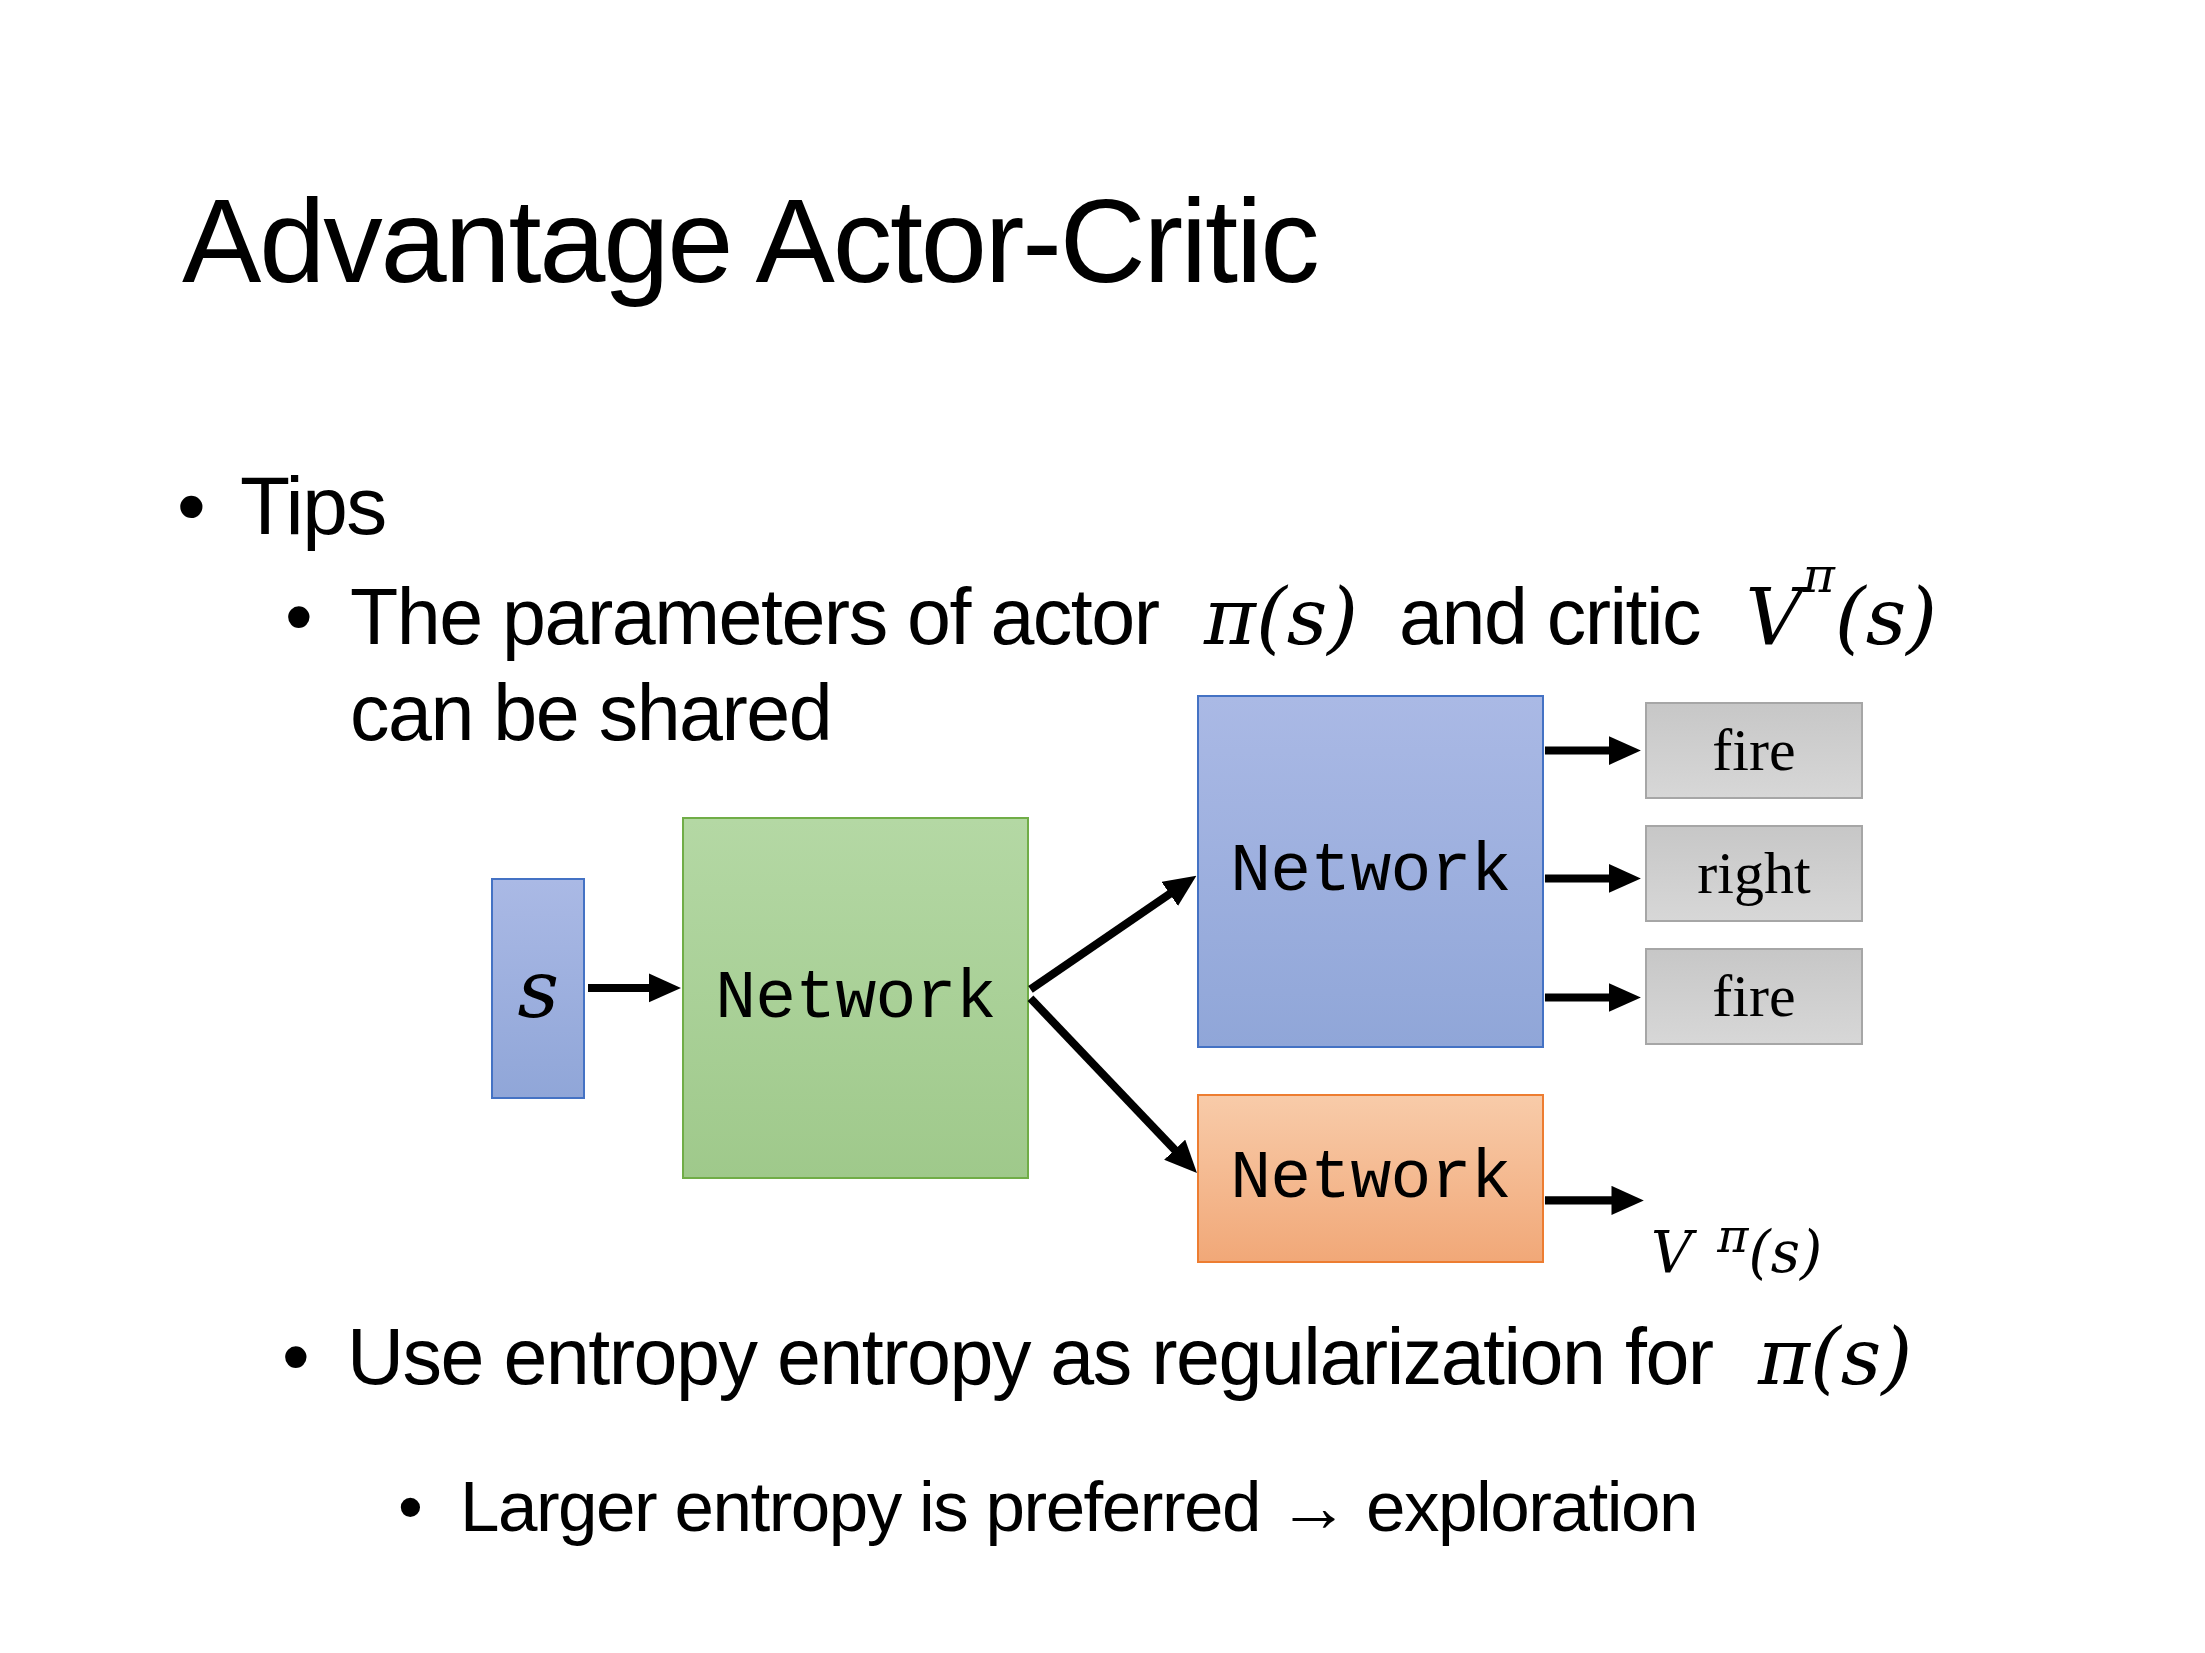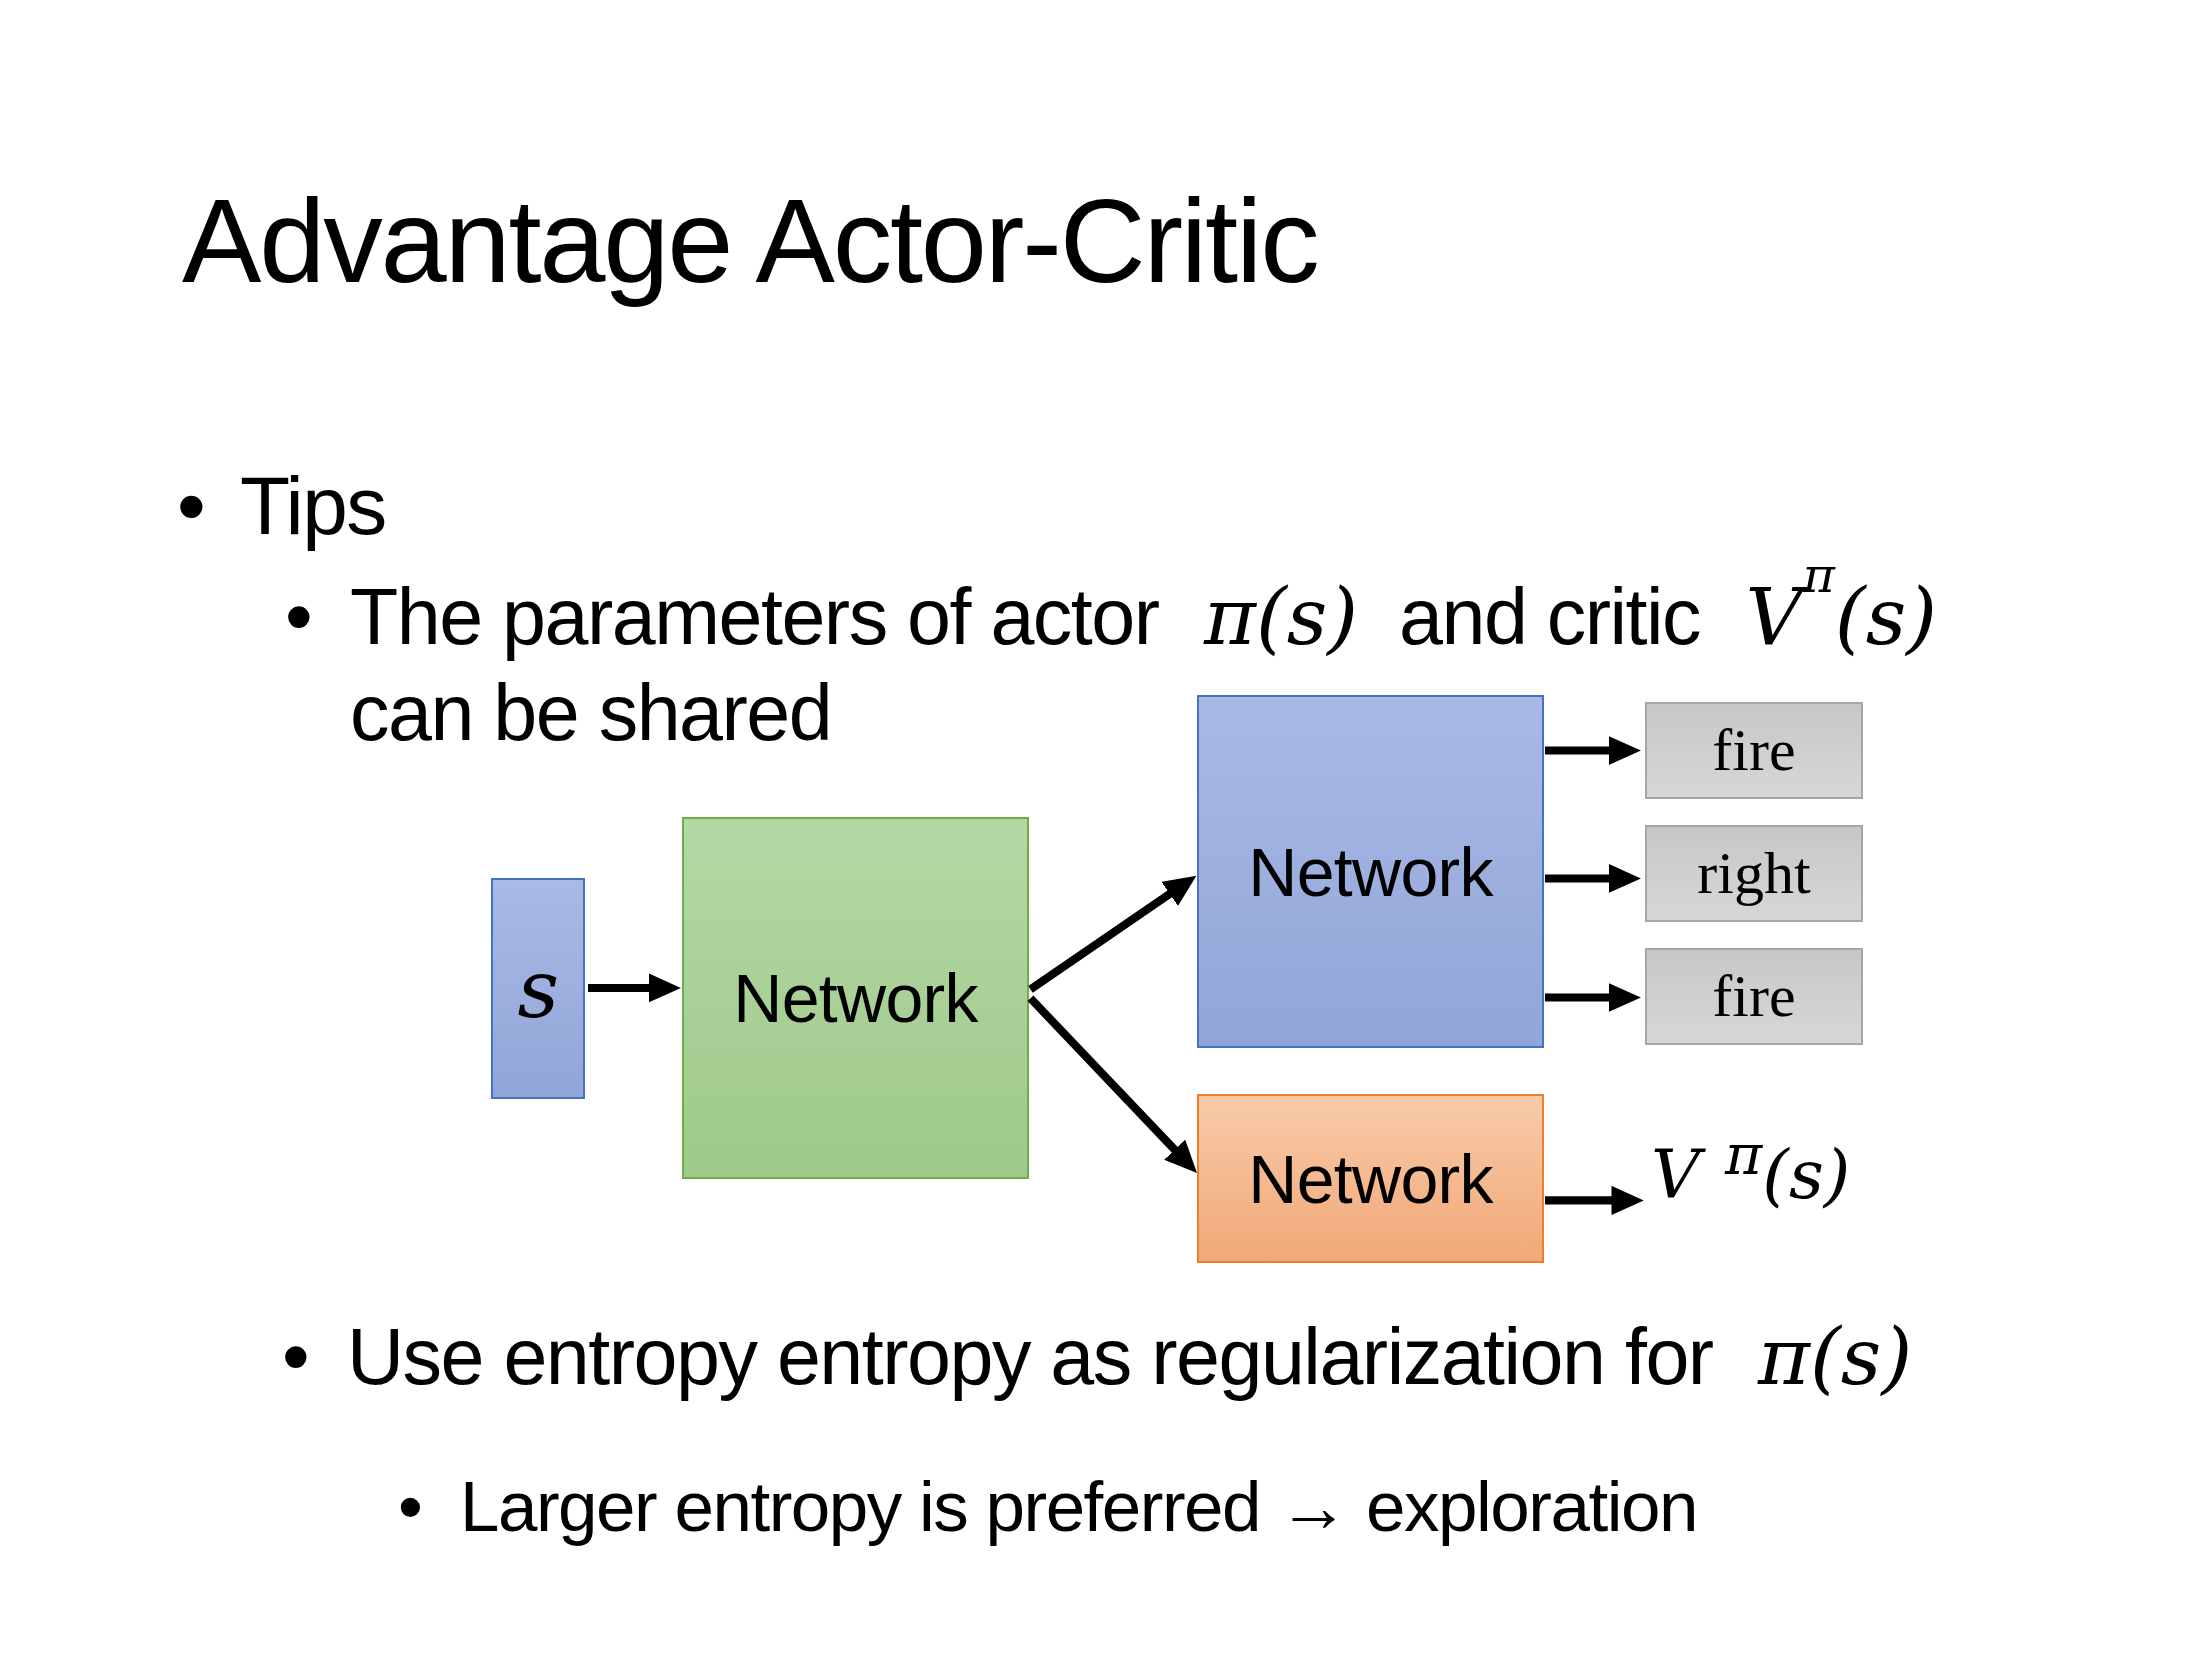--- a/index.html
+++ b/index.html
@@ -14,40 +14,40 @@
   .slide{position:relative;width:2072px;height:1654px;overflow:hidden;
          font-family:"Liberation Sans",sans-serif;color:var(--text);background:var(--background);}
   .title{position:absolute;left:182px;top:172px;font-size:119px;font-weight:400;
          letter-spacing:-2.2px;white-space:pre;color:var(--text);}
   .para{position:absolute;letter-spacing:-1.5px;}
   .para .dot{position:absolute;top:0;}
   .l1{white-space:pre;}
   .math{font-family:"DejaVu Serif","Liberation Serif",serif;font-style:italic;letter-spacing:0;margin-left:25px;}
   .math sup{font-size:0.62em;position:relative;top:-0.50em;line-height:0;}
   .box{position:absolute;display:flex;align-items:center;justify-content:center;}
-  .box .lbl{font-size:68px;letter-spacing:-0.7px;}
+  .box .lbl{font-size:68px;letter-spacing:-0.7px;font-family:Liberation Mono, monospace;}
   .state-box{left:491px;top:878px;width:94px;height:221px;
     background:linear-gradient(180deg,var(--blue-fill-top),var(--blue-fill-bottom));
     border:2.9px solid var(--blue-border);}
   .state-box .lbl{font-family:"DejaVu Serif",serif;font-style:italic;font-size:81px;}
   .shared-box{left:682px;top:817px;width:347px;height:362px;
     background:linear-gradient(180deg,var(--green-fill-top),var(--green-fill-bottom));
     border:2.9px solid var(--green-border);}
   .actor-box{left:1197px;top:695px;width:347px;height:353px;
     background:linear-gradient(180deg,var(--blue-fill-top),var(--blue-fill-bottom));
     border:2.9px solid var(--blue-border);}
   .critic-box{left:1197px;top:1094px;width:347px;height:169px;
     background:linear-gradient(180deg,var(--orange-fill-top),var(--orange-fill-bottom));
     border:2.9px solid var(--orange-border);}
   .action-box{left:1645px;width:218px;height:97px;
     background:linear-gradient(180deg,var(--gray-fill-top),var(--gray-fill-bottom));
     border:2.2px solid var(--gray-border);}
   .action-box .lbl{font-family:"Liberation Serif",serif;font-size:60px;letter-spacing:0;}
   .action-left{top:702px;} .action-right{top:825px;} .action-fire{top:948px;}
-  .value-label{position:absolute;left:1651px;top:1121px;font-size:68px;
+  .value-label{position:absolute;left:1651px;top:1208px;font-size:57px;
     font-family:"DejaVu Serif","Liberation Serif",serif;font-style:italic;white-space:pre;}
   .arrows{position:absolute;left:0;top:0;pointer-events:none;}
   .arrows line{stroke:var(--arrow);stroke-width:11px;}
 </style>
 </head>
 <body>
 
 <div class="slide">
 
   <h1 class="title">Advantage Actor-Critic</h1>

